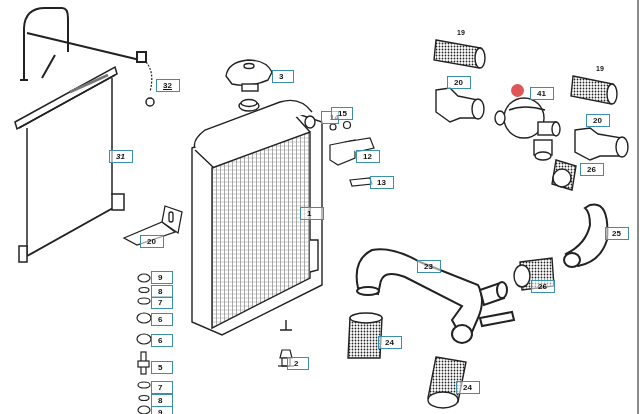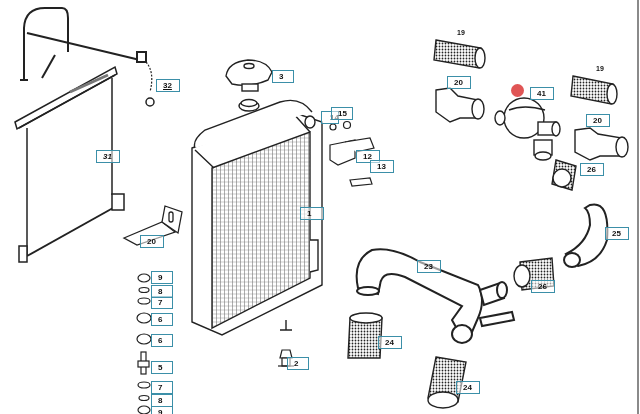--- a/index.html
+++ b/index.html
@@ -161,32 +161,32 @@
   <div class="lbl" style="left:151px;top:313px;width:14px;">6</div>
   <div class="lbl" style="left:151px;top:334px;width:14px;">6</div>
   <div class="lbl" style="left:151px;top:296px;width:14px;">7</div>
   <div class="lbl" style="left:151px;top:381px;width:14px;">7</div>
   <div class="lbl" style="left:151px;top:285px;width:14px;">8</div>
   <div class="lbl" style="left:151px;top:394px;width:14px;">8</div>
   <div class="lbl" style="left:151px;top:271px;width:14px;">9</div>
   <div class="lbl" style="left:151px;top:406px;width:14px;">9</div>
   <div class="lbl" style="left:140px;top:235px;width:16px;">20</div>
   <div class="lbl" style="left:356px;top:150px;width:16px;">12</div>
-  <div class="lbl" style="left:370px;top:160px;width:16px;">13</div>
+  <div class="lbl" style="left:370px;top:176px;width:16px;">13</div>
   <div class="lbl" style="left:321px;top:111px;width:8px;padding-left:8px;">14</div>
   <div class="lbl" style="left:331px;top:107px;width:14px;">15</div>
   <div class="lbl" style="left:447px;top:76px;width:16px;">20</div>
   <div class="lbl" style="left:586px;top:114px;width:16px;">20</div>
   <div class="lbl" style="left:530px;top:87px;width:16px;">41</div>
   <div class="lbl" style="left:417px;top:244px;width:16px;margin-top:16px;">23</div>
   <div class="lbl" style="left:378px;top:336px;width:16px;">24</div>
   <div class="lbl" style="left:456px;top:381px;width:16px;">24</div>
   <div class="lbl" style="left:605px;top:227px;width:16px;">25</div>
   <div class="lbl" style="left:580px;top:163px;width:16px;">26</div>
   <div class="lbl" style="left:531px;top:280px;width:16px;">26</div>
-  <div class="lbl" style="left:96px;top:150px;width:16px;font-style:italic;">31</div>
+  <div class="lbl" style="left:109px;top:150px;width:16px;font-style:italic;">31</div>
   <div class="lbl" style="left:156px;top:79px;width:16px;text-decoration:underline;">32</div>
 
   <div class="plain" style="left:457px;top:29px;">19</div>
   <div class="plain" style="left:596px;top:65px;">19</div>
 
   <div class="edge"></div>
 </div>
 
 </body></html>

